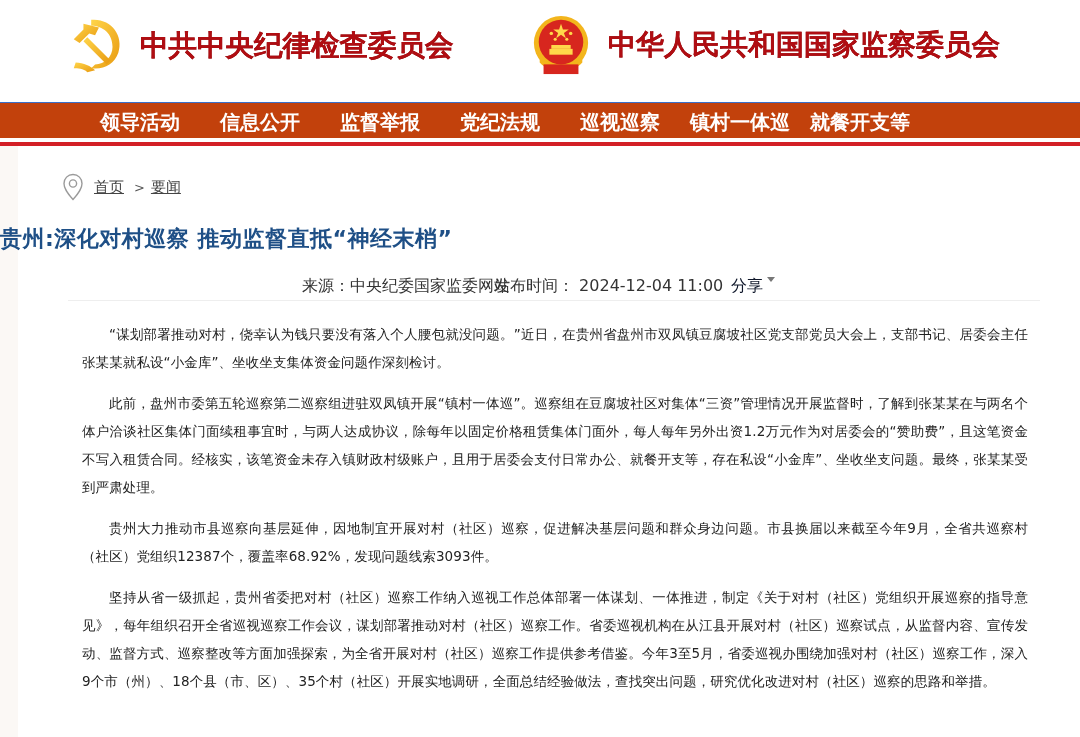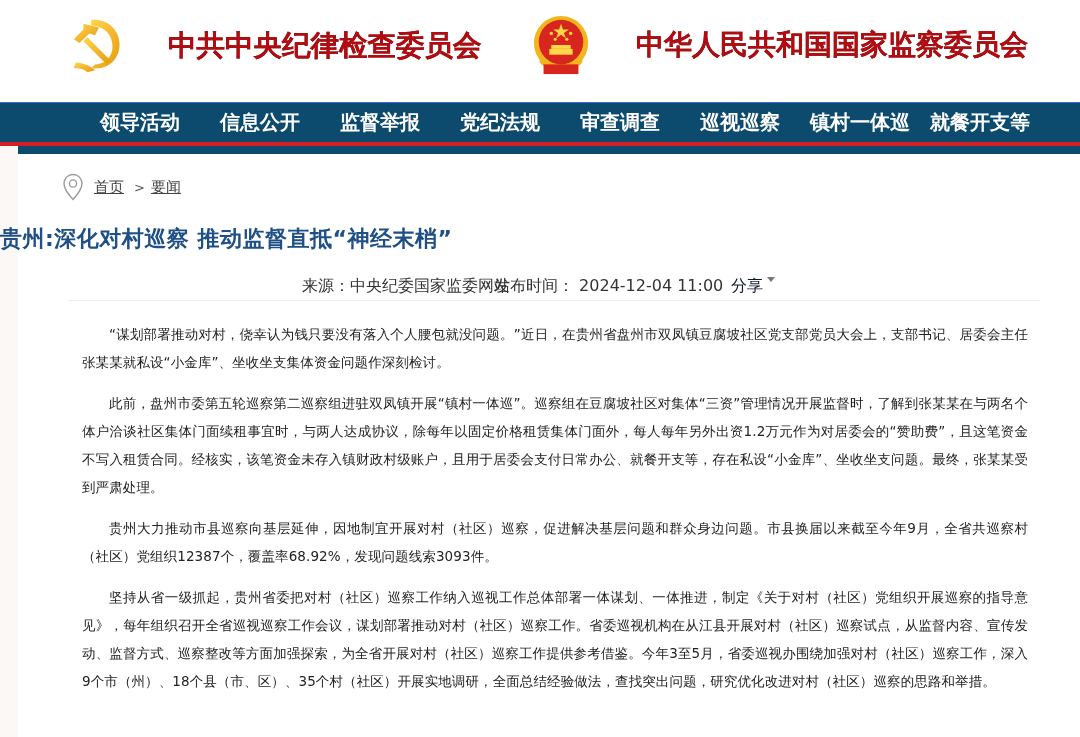--- a/index.html
+++ b/index.html
@@ -1,30 +1,30 @@
 <!DOCTYPE html>
 <html><head>
 <meta charset="utf-8">
 <style>
   * { box-sizing: border-box; margin: 0; padding: 0; }
   html, body { width: 1080px; height: 737px; overflow: hidden; background: #ffffff; }
   body { font-family: "DejaVu Sans", "Liberation Sans", sans-serif; color: #333; position: relative; }
 
   
   .masthead { position: absolute; left: 0; top: 0; width: 1080px; height: 102px; background: #fff; }
-  .logo-group { position: absolute; top: 14px; display: flex; align-items: center; gap: 28px; }
+  .logo-group { position: absolute; top: 14px; display: flex; align-items: center; }
   .logo-left { left: 66px; }
   .logo-right { left: 530px; }
   .emblem { width: 62px; height: 62px; flex: none; }
   .org-name { font-family: "DejaVu Serif", "Liberation Serif", serif; font-weight: bold; color: #b00d12; font-size: 30px; letter-spacing: 0px; margin-left: 12px; line-height: 62px; white-space: nowrap; text-shadow: 0 0 0.5px #7a0000; }
   .logo-left .org-name { font-size: 28.5px; }
   .logo-right .org-name { font-size: 28px; margin-left: 16px; }
 
   
-  .nav { position: absolute; left: 0; top: 102px; width: 1080px; height: 52px; background: #0c4a6e; border-top: 1px solid #3b6fc8; }
+  .nav { position: absolute; left: 0; top: 102px; width: 1080px; height: 36px; background: #c2410c; border-top: 1px solid #3b6fc8; }
   .nav-red { position: absolute; left: 0; top: 142px; width: 1080px; height: 4px; background: #d31f26; }
   .nav-items { position: absolute; left: 80px; top: 0; height: 40px; display: flex; }
   .nav-item { width: 120px; text-align: center; color: #fff; font-family: "DejaVu Serif", "Liberation Serif", serif; font-weight: bold; font-size: 20px; line-height: 38px; cursor: pointer; white-space: nowrap; }
 
   .gutter { position: absolute; left: 0; top: 146px; width: 18px; height: 600px; background: #fbf8f5; }
 
   
   .breadcrumb { position: absolute; left: 62px; top: 172px; height: 30px; display: flex; align-items: center; font-size: 15px; color: #444; }
   .pin { width: 22px; height: 28px; margin-right: 10px; }
   .crumb-sep { margin: 0 6px 0 10px; color: #555; font-size: 13px; }
@@ -80,21 +80,20 @@
     <div class="org-name">中华人民共和国国家监察委员会</div>
   </div>
 </div>
 
 <div class="nav">
   <div class="nav-items">
     <div class="nav-item">领导活动</div>
     <div class="nav-item">信息公开</div>
     <div class="nav-item">监督举报</div>
     <div class="nav-item">党纪法规</div>
-    <div class="nav-item">审查调查</div>
     <div class="nav-item">巡视巡察</div>
     <div class="nav-item">镇村一体巡</div>
     <div class="nav-item">就餐开支等</div>
   </div>
 </div>
 <div class="nav-red"></div>
 <div class="gutter"></div>
 
 <div class="breadcrumb">
   <svg class="pin" viewBox="0 0 22 28">

